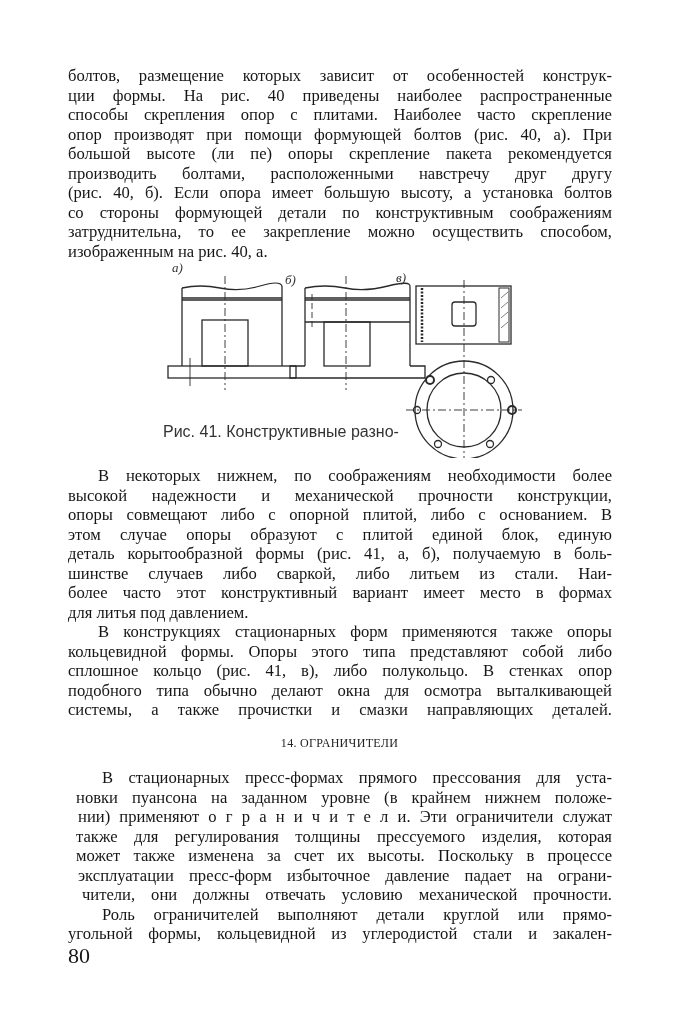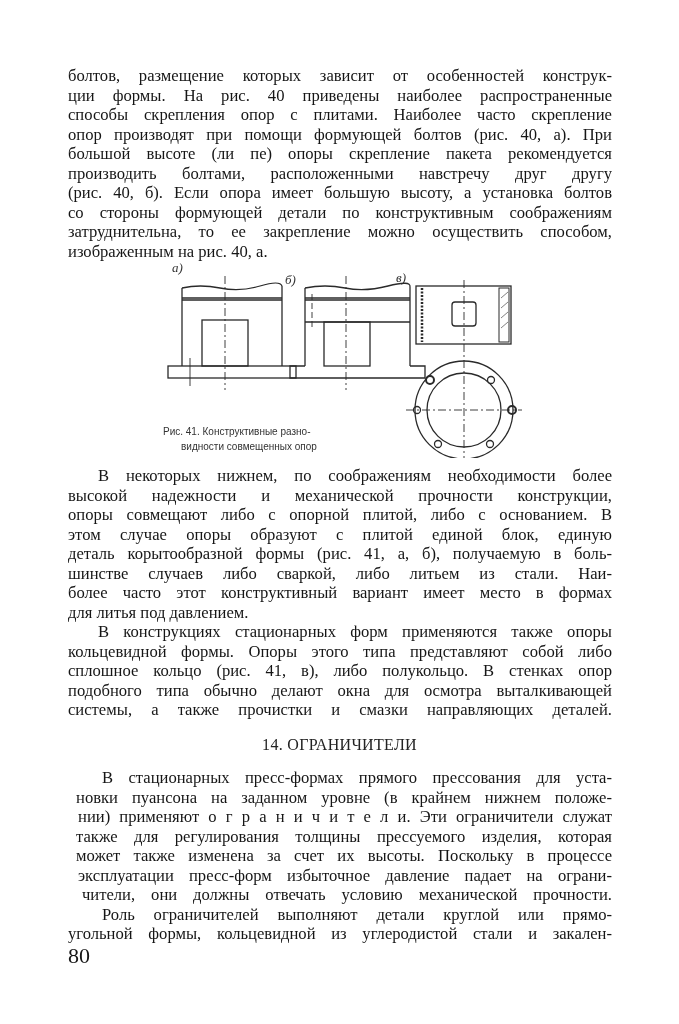--- a/index.html
+++ b/index.html
@@ -8,31 +8,31 @@
   .line {
     position:absolute; left:68px; width:544px;
     font-family:"Liberation Serif", "DejaVu Serif", serif;
     font-size:16.6px; line-height:19.5px; color:#161616;
     white-space:nowrap; text-align:justify; text-align-last:justify;
   }
   .line.last { text-align-last:left; }
   .line.indent { left:98px; width:514px; }
   .heading {
     position:absolute; left:0; width:679px; top:736px; text-align:center;
-    font-family:"Liberation Serif", "DejaVu Serif", serif; font-size:16px; color:#222;
+    font-family:"Liberation Serif", "DejaVu Serif", serif; font-size:12px; color:#222;
     letter-spacing:0.3px;
   }
   .pagenum {
     position:absolute; left:68px; top:908px;
     font-family:"Liberation Serif", "DejaVu Serif", serif; font-size:22px; color:#161616;
   }
   .figure { position:absolute; left:160px; top:258px; width:380px; height:200px; }
   .caption {
     position:absolute; left:163px; top:424px; width:240px;
-    font-family:"Liberation Sans", "DejaVu Sans", sans-serif; font-size:10px; line-height:15px; color:#333;
+    font-family:"Liberation Sans", "DejaVu Sans", sans-serif; font-size:16px; line-height:15px; color:#333;
   }
   .caption .l2 { padding-left:18px; }
   .flabel { position:absolute; font-family:"Liberation Serif", serif; font-style:italic; font-size:13px; color:#333; }
 </style>
 </head>
 <body>
 
 <div class="page">
 
   <div>
@@ -98,21 +98,20 @@
           <circle cx="257" cy="152" r="3.5"></circle>
           <circle cx="352" cy="152" r="4" stroke-width="2"></circle>
           <circle cx="278" cy="186" r="3.5"></circle>
           <circle cx="330" cy="186" r="3.5"></circle>
         </g>
       </g>
     </svg>
   </div>
   <div class="caption">
     <div>Рис. 41. Конструктивные разно-</div>
-    <div class="l2">видности совмещенных опор</div>
   </div>
 
   <div>
     <div class="line indent" style="top:466px">В некоторых нижнем, по соображениям необходимости более</div>
     <div class="line" style="top:486px">высокой надежности и механической прочности конструкции,</div>
     <div class="line" style="top:505px">опоры совмещают либо с опорной плитой, либо с основанием. В</div>
     <div class="line" style="top:525px">этом случае опоры образуют с плитой единой блок, единую</div>
     <div class="line" style="top:544px">деталь корытообразной формы (рис. 41, а, б), получаемую в боль-</div>
     <div class="line" style="top:564px">шинстве случаев либо сваркой, либо литьем из стали. Наи-</div>
     <div class="line" style="top:583px">более часто этот конструктивный вариант имеет место в формах</div>

